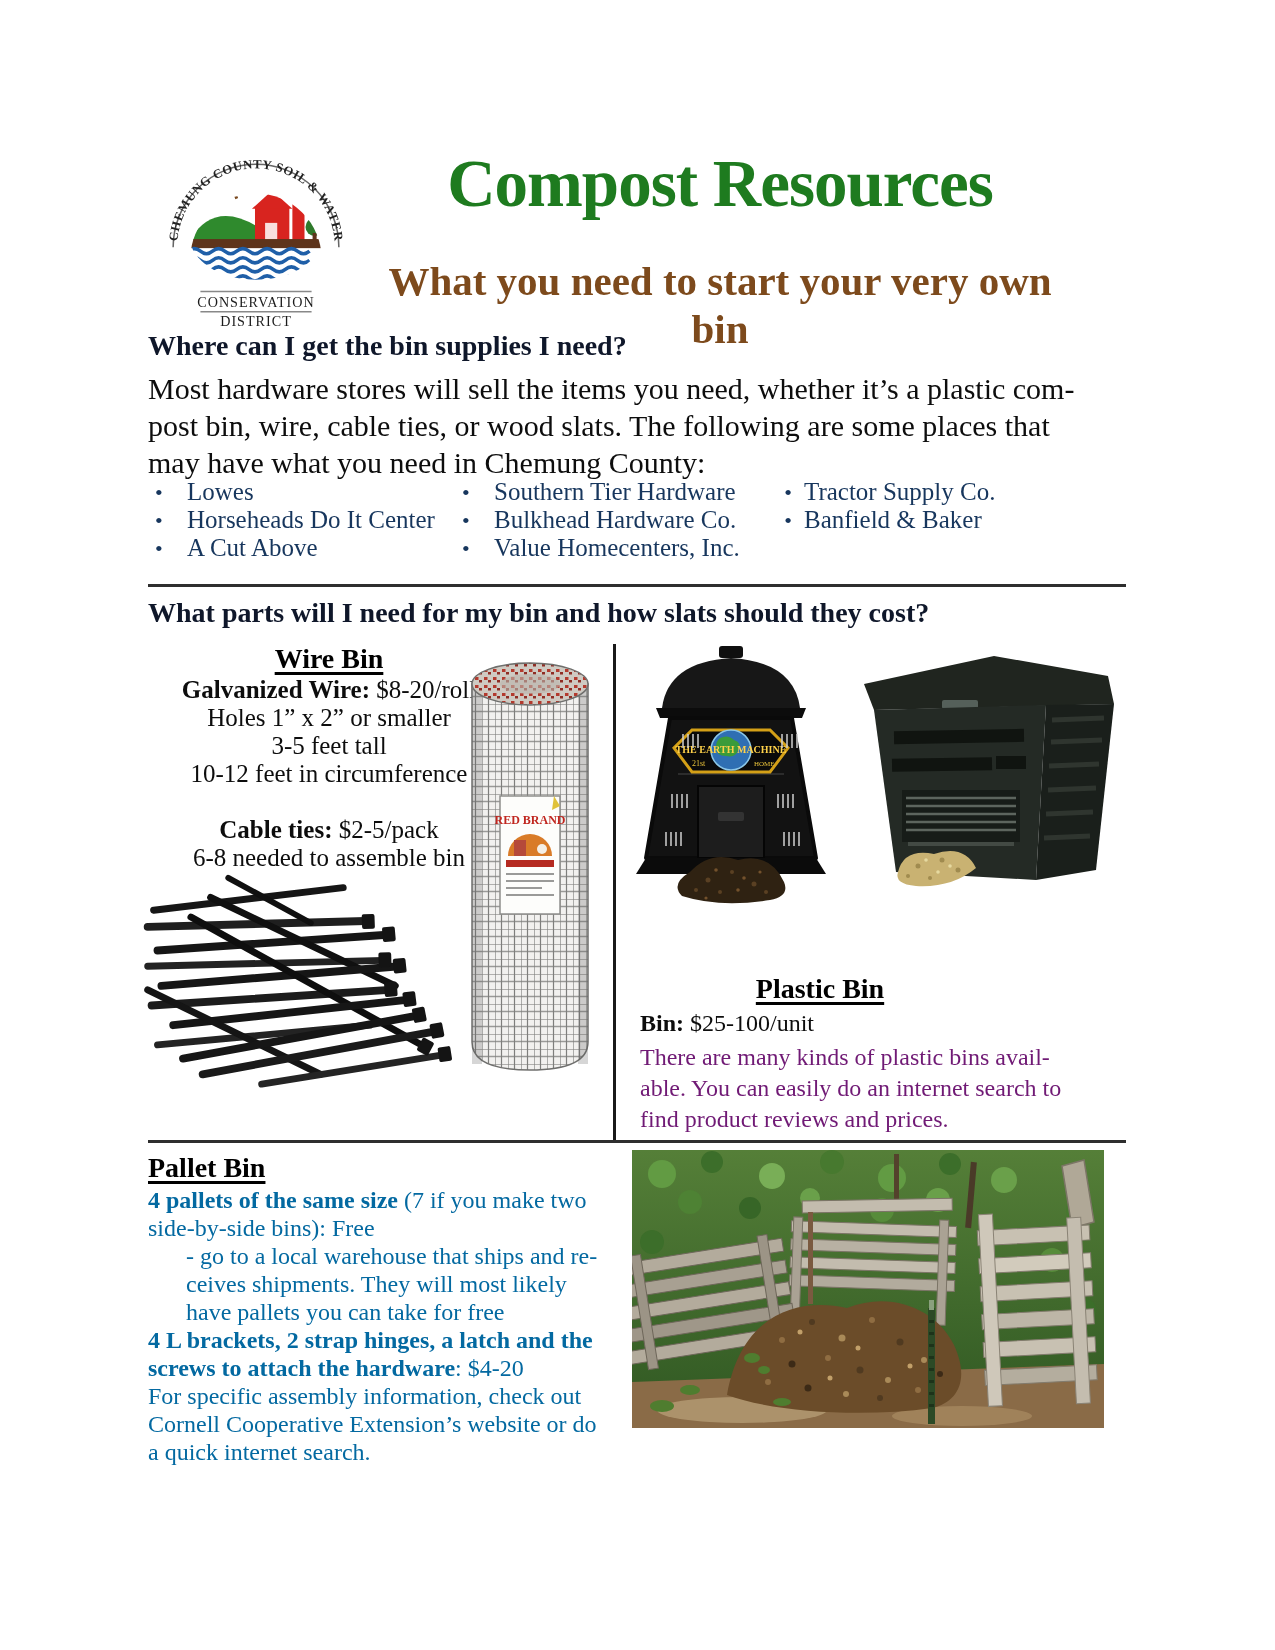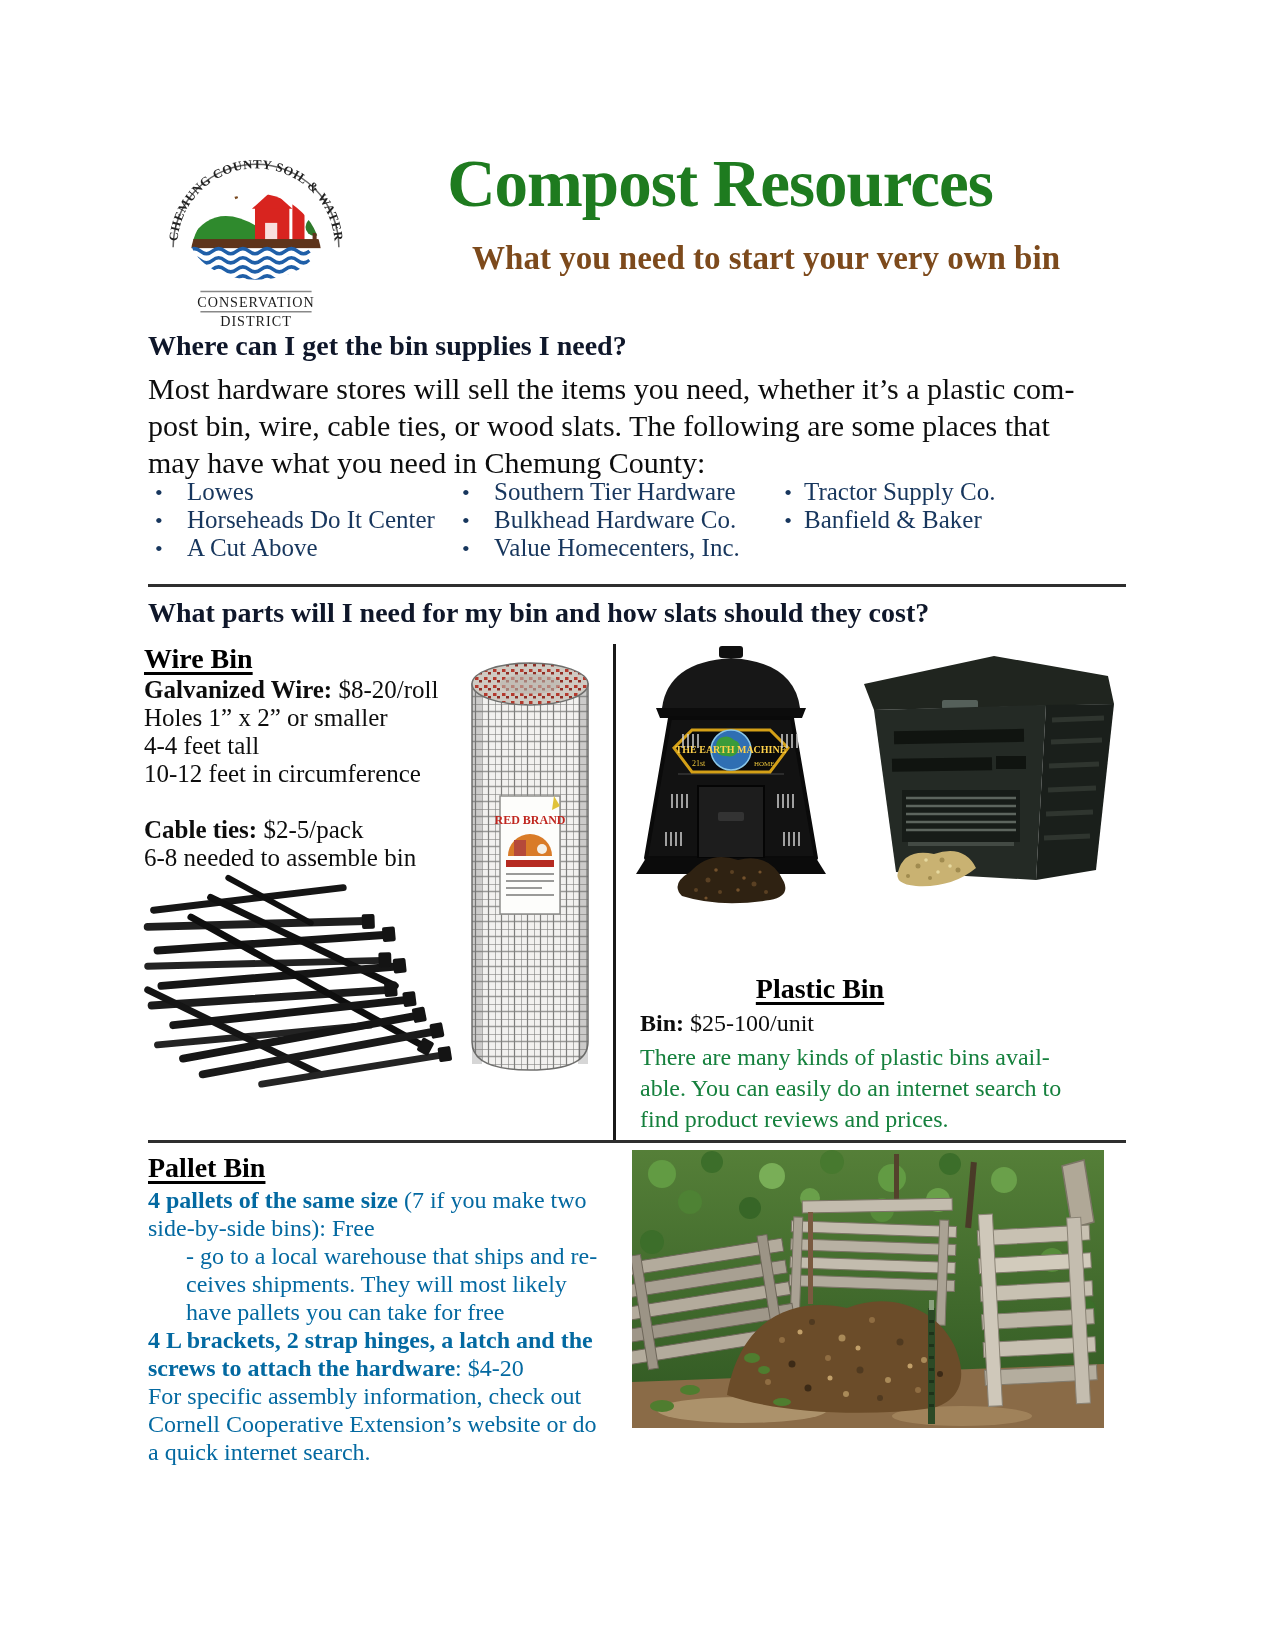--- a/index.html
+++ b/index.html
@@ -3,49 +3,49 @@
 <meta charset="utf-8">
 <style>
   html,body{margin:0;padding:0;background:#ffffff;}
   body{font-family:"Liberation Serif", serif;}
   .page{position:relative;width:1275px;height:1650px;background:#ffffff;overflow:hidden;}
 
   
   .logo{position:absolute;left:160px;top:138px;width:192px;height:186px;}
   .title{position:absolute;left:380px;top:148px;width:680px;text-align:center;
          font-size:67px;font-weight:bold;color:#1e7b1f;letter-spacing:-1px;line-height:1.05;}
-  .subtitle{position:absolute;left:380px;top:240px;width:680px;text-align:right;
-         font-size:33px;font-weight:bold;color:#7d4a1c;}
+  .subtitle{position:absolute;left:380px;top:257px;width:680px;text-align:center;
+         font-size:41px;font-weight:bold;color:#7d4a1c;}
 
   
   .qhead{position:absolute;left:148px;font-size:28px;font-weight:bold;color:#0f172a;}
 
   .para{position:absolute;left:148px;width:965px;font-size:30px;line-height:37px;color:#0d0d0d;white-space:pre-line;}
 
   
   .bcol{position:absolute;top:478px;color:#17365d;font-size:25px;}
   .bcol .row{display:flex;align-items:baseline;height:28px;line-height:28px;}
   .dot{width:32px;flex:0 0 32px;}
   .dot::before{content:"\2022";font-size:22px;}
   .bcol1{left:155px;} .bcol2{left:462px;} .bcol3{left:772px;text-align:center;}
 
   .hrule{position:absolute;left:148px;width:978px;height:3px;background:#2e2e2e;}
   .vrule{position:absolute;left:613px;top:644px;width:3px;height:497px;background:#191919;}
 
   
   .subhead{font-size:28px;font-weight:bold;color:#000;
            text-decoration:underline;text-decoration-thickness:3px;text-underline-offset:4px;}
 
-  .wire-block{position:absolute;left:144px;width:330px;font-size:25px;color:#0d0d0d;}
+  .wire-block{position:absolute;left:164px;width:330px;font-size:25px;color:#0d0d0d;text-align:center;}
   .wire-block .ln{height:28px;line-height:28px;white-space:nowrap;}
   .b{font-weight:bold;}
 
   .plastic-head{position:absolute;left:620px;top:973px;width:400px;text-align:center;}
   .plastic-price{position:absolute;left:640px;top:1010px;font-size:24px;color:#0d0d0d;}
-  .plastic-para{position:absolute;left:640px;top:1042px;width:460px;font-size:24px;line-height:31px;color:#15803d;white-space:pre-line;}
+  .plastic-para{position:absolute;left:640px;top:1042px;width:460px;font-size:24px;line-height:31px;color:#701a75;white-space:pre-line;}
 
   .pallet-head{position:absolute;left:148px;top:1152px;}
   .pallet-lines{position:absolute;left:148px;top:1186px;width:480px;font-size:24px;color:#0369a1;}
   .pallet-lines .ln{height:28px;line-height:28px;white-space:nowrap;}
   .pallet-lines .ind{padding-left:38px;}
 
   
   .img{position:absolute;}
   svg{display:block;}
 </style>
@@ -147,21 +147,21 @@
   <div class="hrule" style="top:584px;"></div>
 
   <div class="qhead" style="top:597px;">What parts will I need for my bin and how slats should they cost?</div>
 
   <div class="wire-block" style="top:643px;">
     <div class="subhead">Wire Bin</div>
   </div>
   <div class="wire-block" style="top:676px;">
     <div class="ln"><span class="b">Galvanized Wire:</span><span> $8-20/roll</span></div>
     <div class="ln"><span class="b"></span><span>Holes 1” x 2” or smaller</span></div>
-    <div class="ln"><span class="b"></span><span>4-4 feet tall</span></div>
+    <div class="ln"><span class="b"></span><span>3-5 feet tall</span></div>
     <div class="ln"><span class="b"></span><span>10-12 feet in circumference</span></div>
   </div>
   <div class="wire-block" style="top:816px;">
     <div class="ln"><span class="b">Cable ties:</span><span> $2-5/pack</span></div>
     <div class="ln"><span class="b"></span><span>6-8 needed to assemble bin</span></div>
   </div>
 
   <div class="img" style="left:138px;top:866px;">
     <svg viewBox="0 0 320 230" width="322" height="226">
       <g stroke="#161616" stroke-linecap="round" fill="none">

